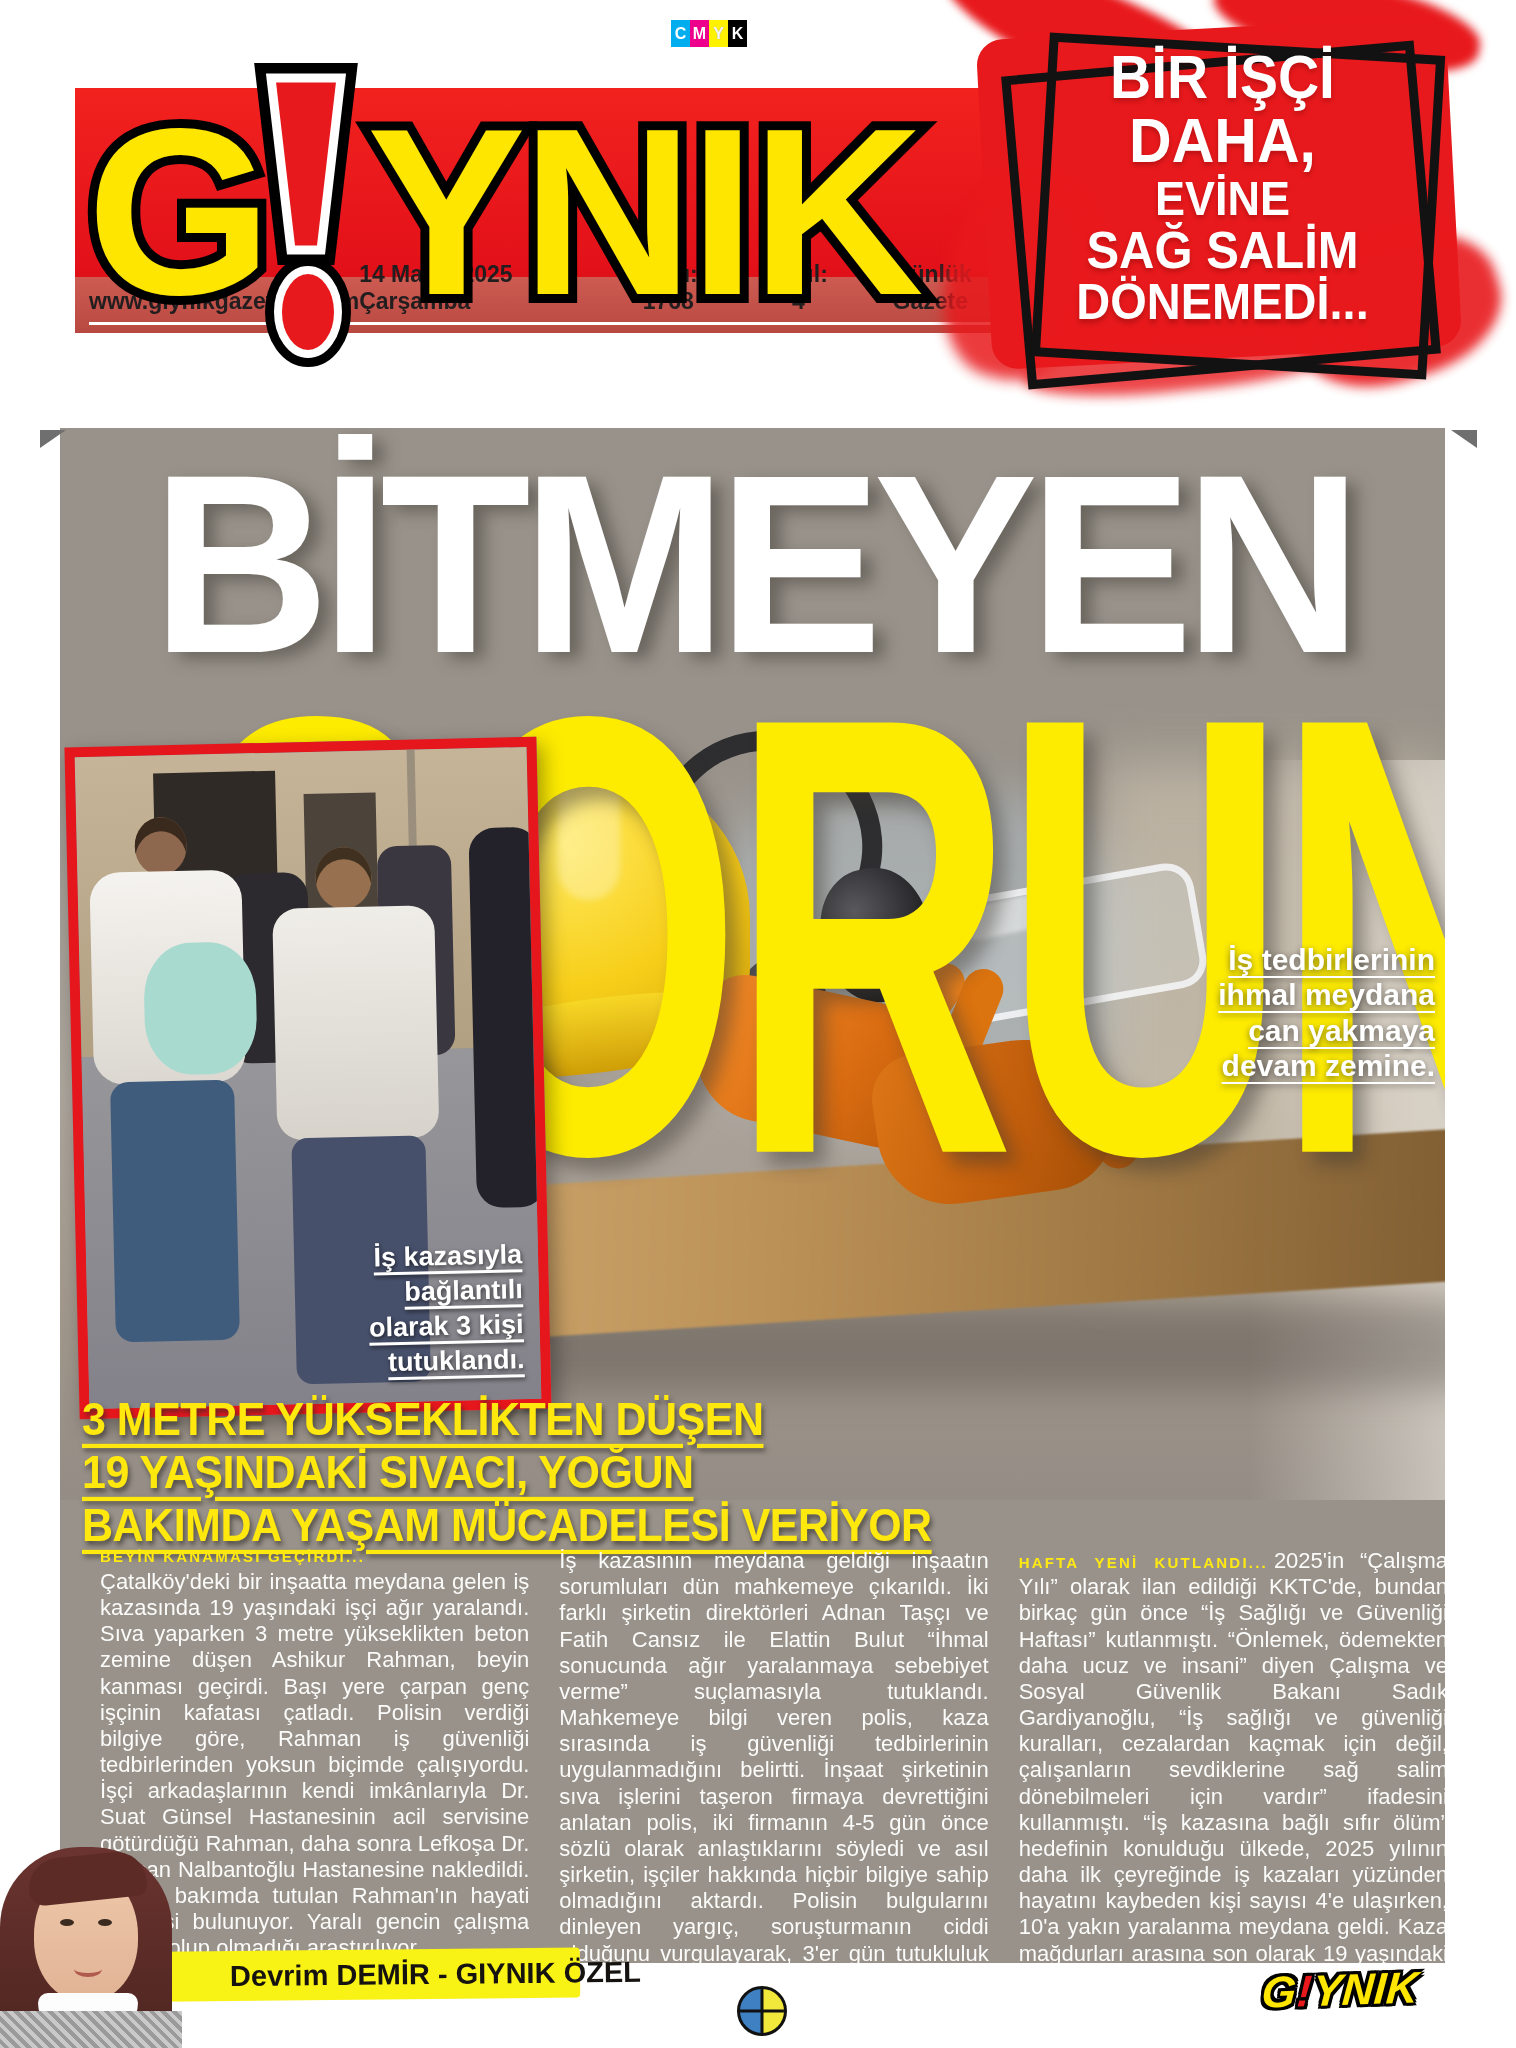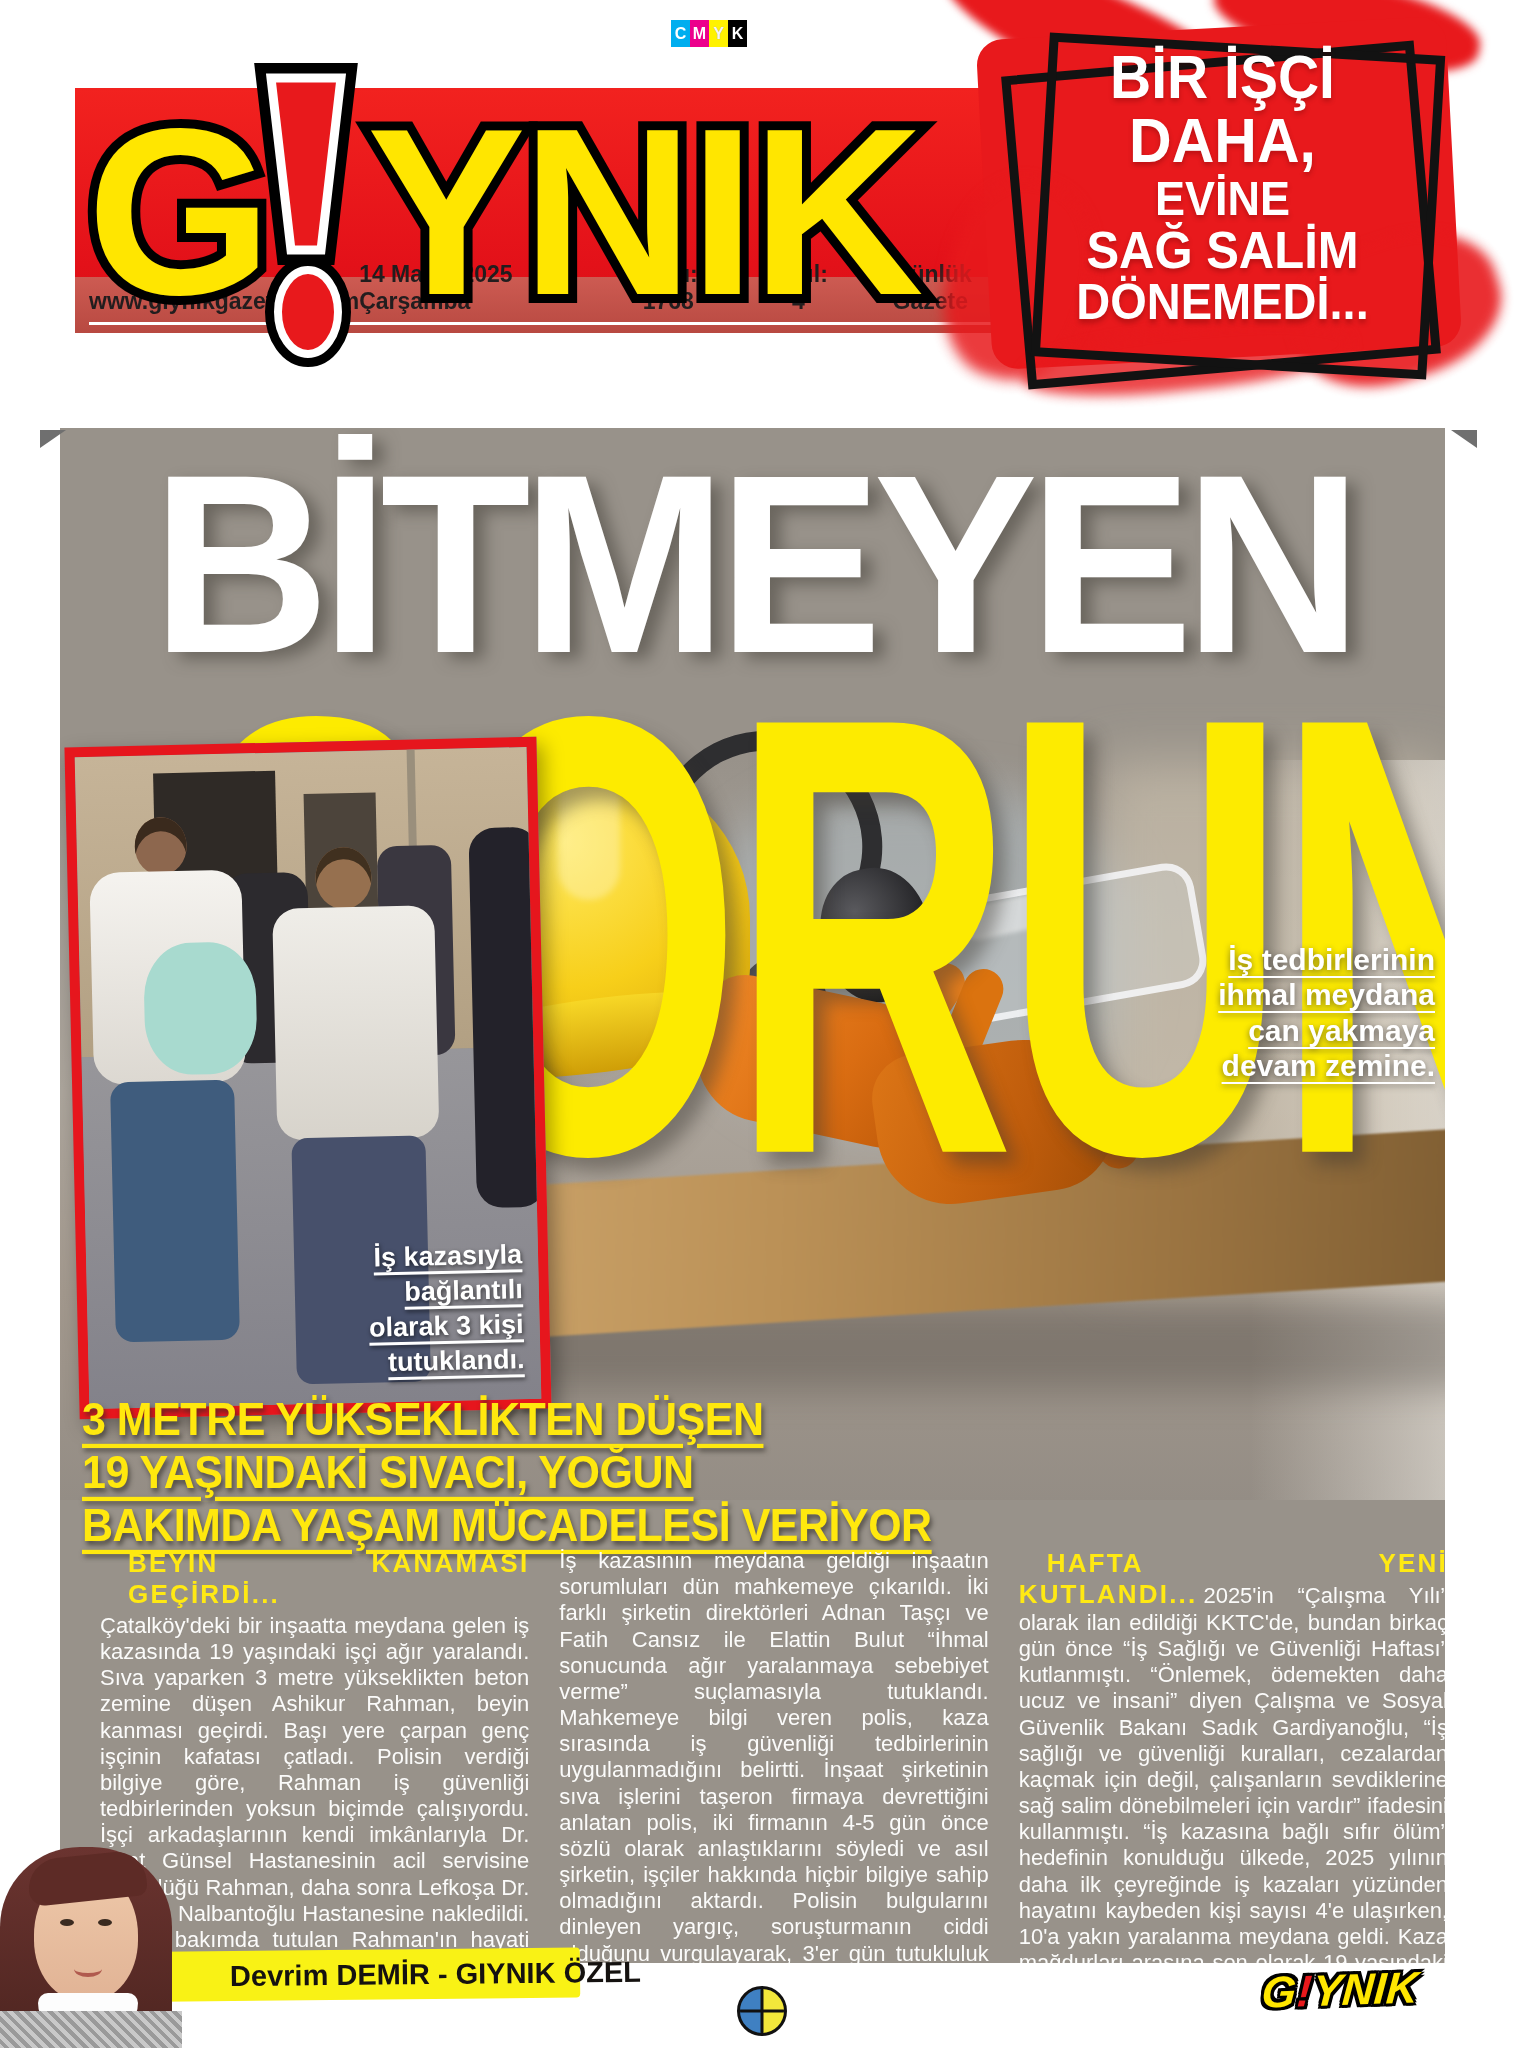--- a/index.html
+++ b/index.html
@@ -131,21 +131,21 @@
 
   
   .subhead{position:absolute;left:22px;top:966px;z-index:5;color:#ffe80e;font-weight:bold;
            font-size:43px;line-height:1.16;letter-spacing:-.5px;transform:scaleY(1.06);transform-origin:top left;
            text-shadow:2px 3px 5px rgba(45,42,36,.65);}
   .subhead span{display:block;text-decoration:underline;text-decoration-thickness:4px;text-underline-offset:8px;}
 
   
   .cols{position:absolute;left:40px;top:1120px;width:1348px;height:420px;display:flex;gap:30px;z-index:5;}
   .col{flex:1;color:#fbfbfa;font-size:22px;line-height:1.19;text-align:justify;overflow:hidden;}
-  .col .hdr{color:#ffe913;font-weight:bold;font-size:26px;letter-spacing:2.2px;margin-left:28px;}
+  .col .hdr{color:#ffe913;font-weight:bold;font-size:15px;letter-spacing:2.2px;}
   .col .hdr.block{display:block;margin-bottom:3px;}
   .col .hdr.inline{margin-right:6px;}
 
   
   .author{position:absolute;left:-6px;top:1843px;width:205px;height:205px;z-index:9;overflow:hidden;}
   .author div{position:absolute;}
   .hair{left:6px;top:4px;width:172px;height:210px;background:linear-gradient(#6b3430,#4c241f);border-radius:80px 80px 26px 26px;}
   .face{left:40px;top:26px;width:104px;height:132px;background:linear-gradient(#eec8a9,#e1b395);border-radius:50% 50% 46% 46%;}
   .fringe{left:34px;top:12px;width:118px;height:46px;background:#5d2b26;border-radius:60px 60px 20px 30px;transform:rotate(-6deg);}
   .eyeL{left:66px;top:76px;width:14px;height:7px;background:#3a2a20;border-radius:50%;}

